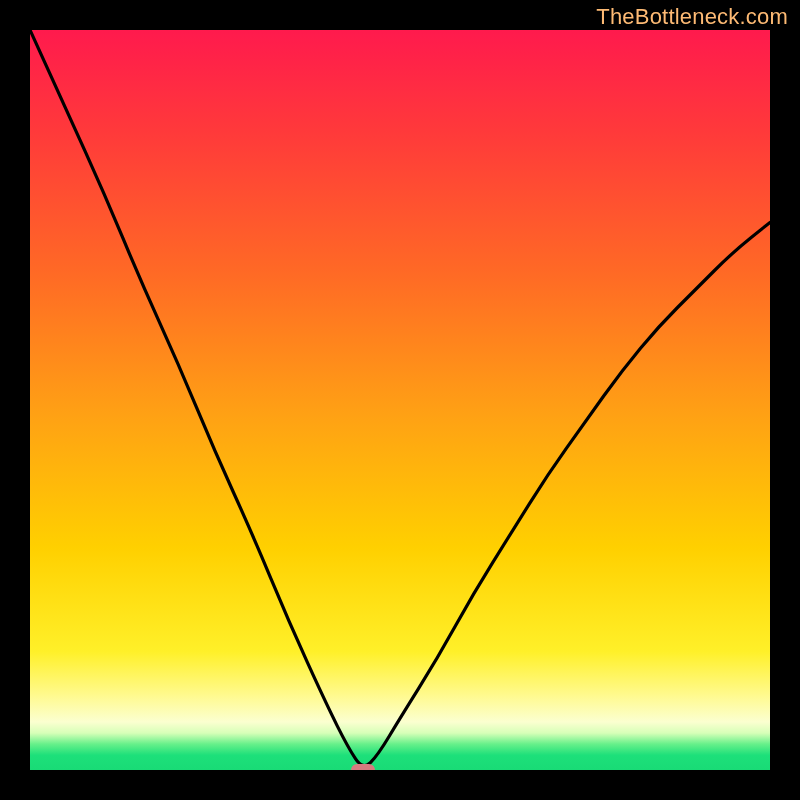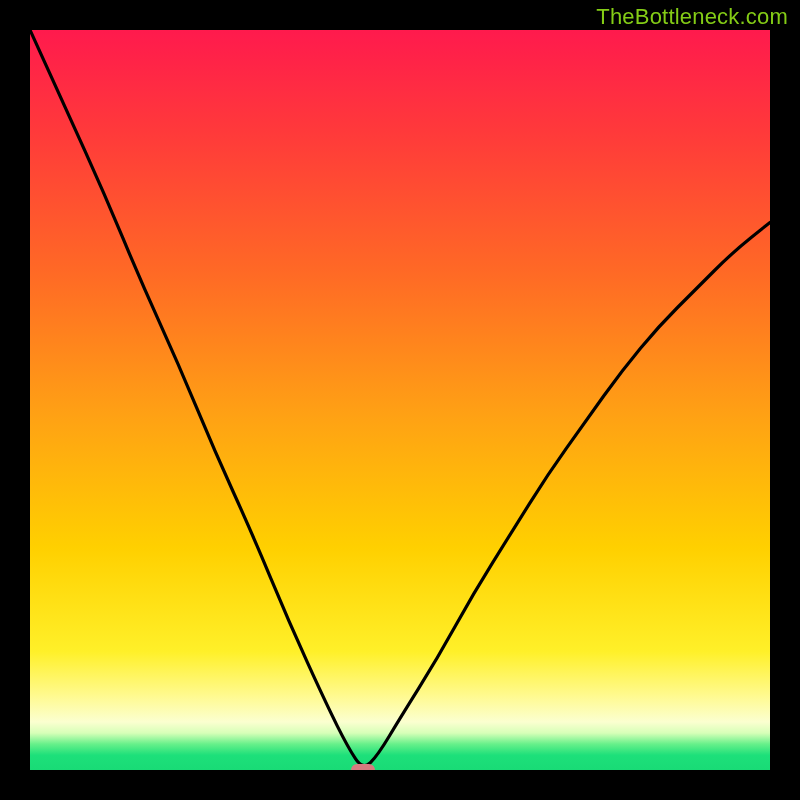--- a/index.html
+++ b/index.html
@@ -61,21 +61,21 @@
     width: 24px;
     height: 12px;
     border-radius: 6px;
     background: #d77b7f; 
     transform: translate(-50%, -50%);
   }
   .watermark {
     position: absolute;
     top: 4px;
     right: 12px;
-    color: #84cc16;
+    color: #fdba74;
     font-size: 22px;
     letter-spacing: 0.2px;
   }
 </style>
 </head>
 <body>
 
 <div class="frame">
 
   <div class="plot-area">

